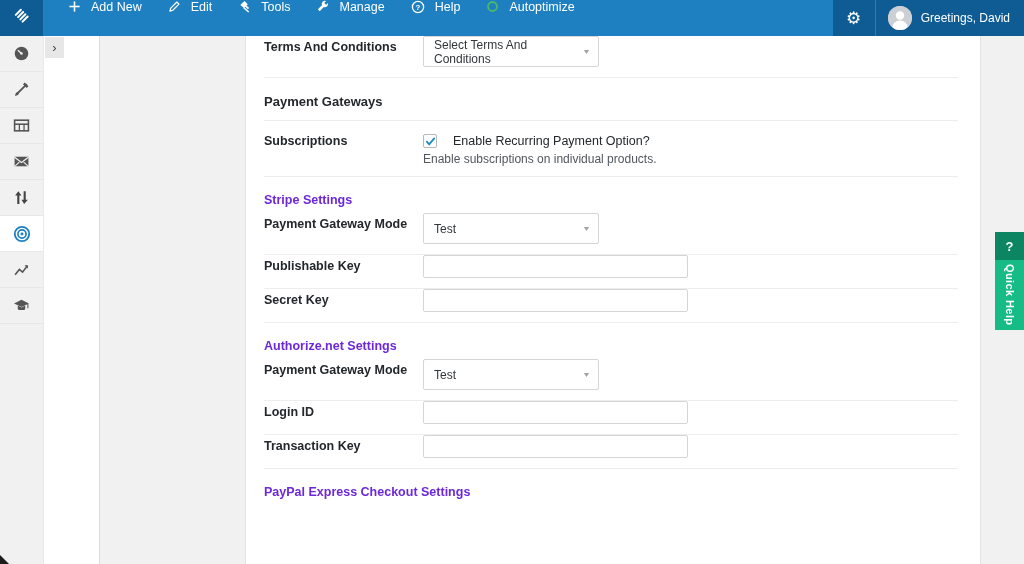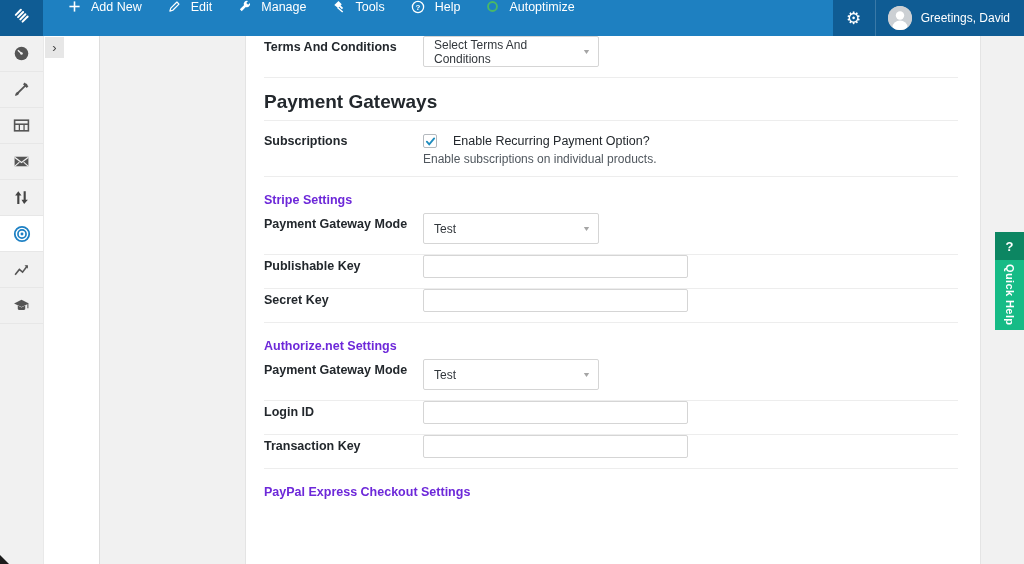--- a/index.html
+++ b/index.html
@@ -41,21 +41,21 @@
   
   .card { position:absolute; top:0; left:245px; right:43px; bottom:0; background:#fff;
     border-left:1px solid #e4e4e4; border-right:1px solid #e4e4e4; padding:0 22px 0 18px; }
 
   .frow { display:flex; align-items:flex-start; padding:0 0 10px; border-bottom:1px solid #ededed; }
   .flabel { width:159px; flex:none; font-size:12.5px; font-weight:bold; color:#23282d;
     line-height:23px; }
   .fctrl { flex:1; }
 
   .hrow { padding:13px 0 8px; border-bottom:1px solid #ededed; }
-  .hrow .htext { font-size:19px; font-weight:bold; color:#23282d; line-height:21px; }
+  .hrow .htext { font-size:13px; font-weight:bold; color:#23282d; line-height:21px; }
   .shrow { padding:15px 0 4px; }
   .shrow .shtext { font-size:12.5px; font-weight:bold; color:#6d28d9; line-height:17px; }
 
   .fake-select { width:176px; height:31px; border:1px solid #d5d5d5; border-radius:2px;
     background:#fff; display:flex; align-items:center; justify-content:space-between;
     padding:0 8px 0 10px; cursor:pointer; }
   .fake-select .sel-text { font-size:12px; color:#32373c; }
   .fake-select .sel-caret { font-size:7px; color:#a5a5a5; transform:scaleX(1.3); }
 
   .text-input { width:265px; height:23px; border:1px solid #d5d5d5; border-radius:2px;
@@ -112,33 +112,33 @@
         <span>
           <svg width="13" height="13" viewBox="0 0 14 14">
               <path d="M2 12 l1-3.2 6.6-6.6 2.2 2.2 -6.6 6.6 L2 12 z" fill="none" stroke="#fff" stroke-width="1.3" stroke-linejoin="round"></path>
             </svg>
         </span>
         <span>Edit</span>
       </div>
       <div class="tb-item">
         <span>
           <svg width="13" height="13" viewBox="0 0 14 14">
-              <path d="M12.8 3.2a3.4 3.4 0 0 1-4.4 4.4L4 12 2 10l4.4-4.4A3.4 3.4 0 0 1 10.8 1.2L8.9 3.1 10.9 5.1 12.8 3.2z" fill="#fff"></path>
-            </svg>
-        </span>
-        <span>Manage</span>
-      </div>
-      <div class="tb-item">
-        <span>
-          <svg width="13" height="13" viewBox="0 0 14 14">
               <path d="M2.5 5.5 L7 1 l3.5 3.5 -1.3 1.3 2.8 2.8 -1.4 1.4 -2.8-2.8 -1.3 1.3 z" fill="#fff"></path>
               <line x1="6" y1="8" x2="11.5" y2="13" stroke="#fff" stroke-width="1.6"></line>
             </svg>
         </span>
         <span>Tools</span>
+      </div>
+      <div class="tb-item">
+        <span>
+          <svg width="13" height="13" viewBox="0 0 14 14">
+              <path d="M12.8 3.2a3.4 3.4 0 0 1-4.4 4.4L4 12 2 10l4.4-4.4A3.4 3.4 0 0 1 10.8 1.2L8.9 3.1 10.9 5.1 12.8 3.2z" fill="#fff"></path>
+            </svg>
+        </span>
+        <span>Manage</span>
       </div>
       <div class="tb-item">
         <span>
           <svg width="14" height="14" viewBox="0 0 14 14">
               <circle cx="7" cy="7" r="5.6" fill="none" stroke="#fff" stroke-width="1.3"></circle>
               <text x="7" y="10" text-anchor="middle" font-size="8" font-weight="bold" fill="#fff" font-family="Liberation Sans, sans-serif">?</text>
             </svg>
         </span>
         <span>Help</span>
       </div>

